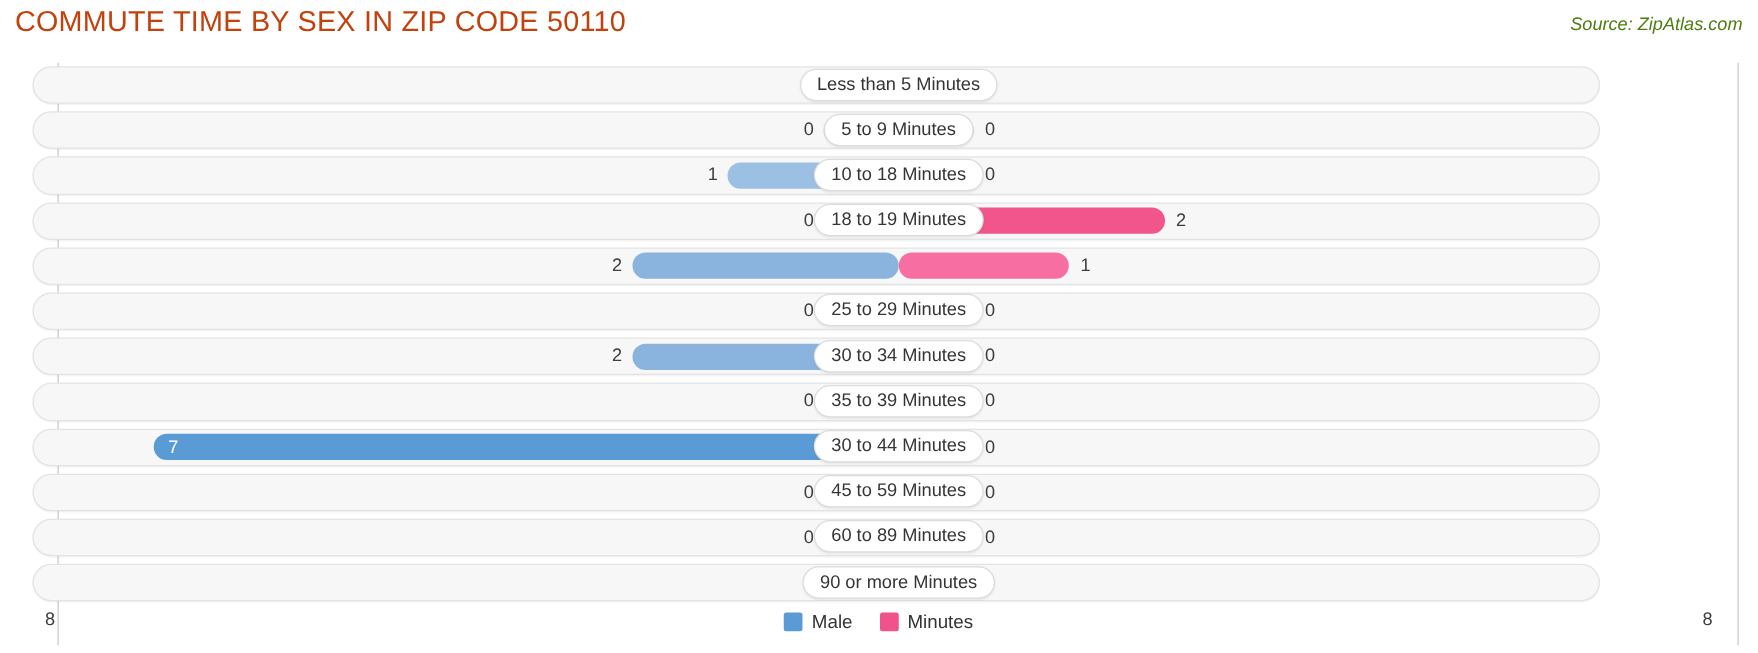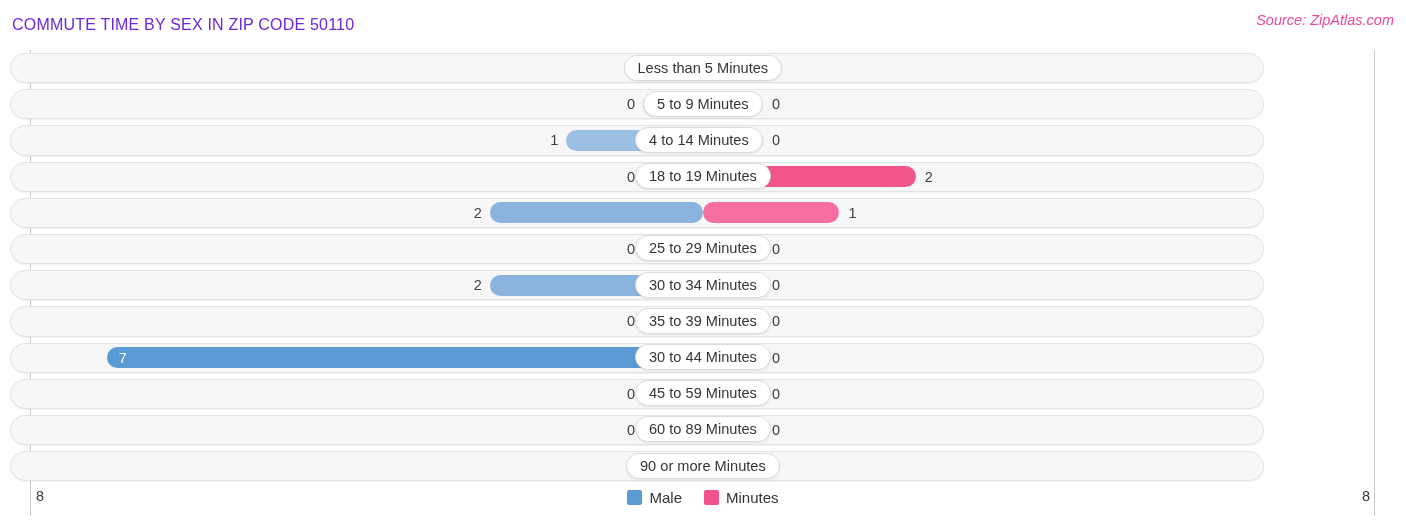--- a/index.html
+++ b/index.html
@@ -13,40 +13,40 @@
   #chart-root {
     position: relative;
     width: 1406px;
     height: 522px;
     background: #ffffff;
   }
 
   
   #chart-title {
     position: absolute;
-    left: 12px; top: 16px;
-    font-size: 16px;
+    left: 12px; top: 4px;
+    font-size: 23px;
     letter-spacing: .2px;
-    color: #6d28d9;
+    color: #c2410c;
     font-weight: 400;
     white-space: nowrap;
   }
   #source-note {
     position: absolute;
     right: 12px; top: 12px;
     font-size: 14.5px;
     font-style: italic;
-    color: #ec4899;
+    color: #4d7c0f;
     white-space: nowrap;
   }
 
   
   #plot {
     position: absolute;
-    left: 0; top: 50px;
+    left: 16px; top: 50px;
     width: 1274px;
     height: 434px;
   }
   .axis-line {
     position: absolute;
     top: 0; bottom: -32px;
     width: 1px;
     background: #c9c9c9;
   }
   #axis-left  { left: 30px; }
@@ -176,21 +176,21 @@
           <div class="val val-out-left" style="left: 591px; width: 44px;">0</div>
           <div class="val val-out-right" style="left: 772px; width: 44px;">0</div>
           <div class="cat-pill" style="left: 643px;">5 to 9 Minutes</div>
         </div>
         <div class="row">
           <div class="track"></div>
           <div class="bar bar-male" style="left: 566.375px; width: 136.625px; background: rgb(156, 192, 228);"></div>
           <div class="bar bar-female" style="left: 703px; width: 60px; background: rgb(249, 168, 196);"></div>
           <div class="val val-out-left" style="left: 514.375px; width: 44px;">1</div>
           <div class="val val-out-right" style="left: 772px; width: 44px;">0</div>
-          <div class="cat-pill" style="left: 635px;">4 to 14 Minutes</div>
+          <div class="cat-pill" style="left: 635px;">10 to 18 Minutes</div>
         </div>
         <div class="row">
           <div class="track"></div>
           <div class="bar bar-male" style="left: 643px; width: 60px; background: rgb(168, 200, 232);"></div>
           <div class="bar bar-female" style="left: 703px; width: 212.75px; background: rgb(242, 84, 140);"></div>
           <div class="val val-out-left" style="left: 591px; width: 44px;">0</div>
           <div class="val val-out-right" style="left: 924.75px; width: 44px;">2</div>
           <div class="cat-pill" style="left: 635px;">18 to 19 Minutes</div>
         </div>
         <div class="row">

